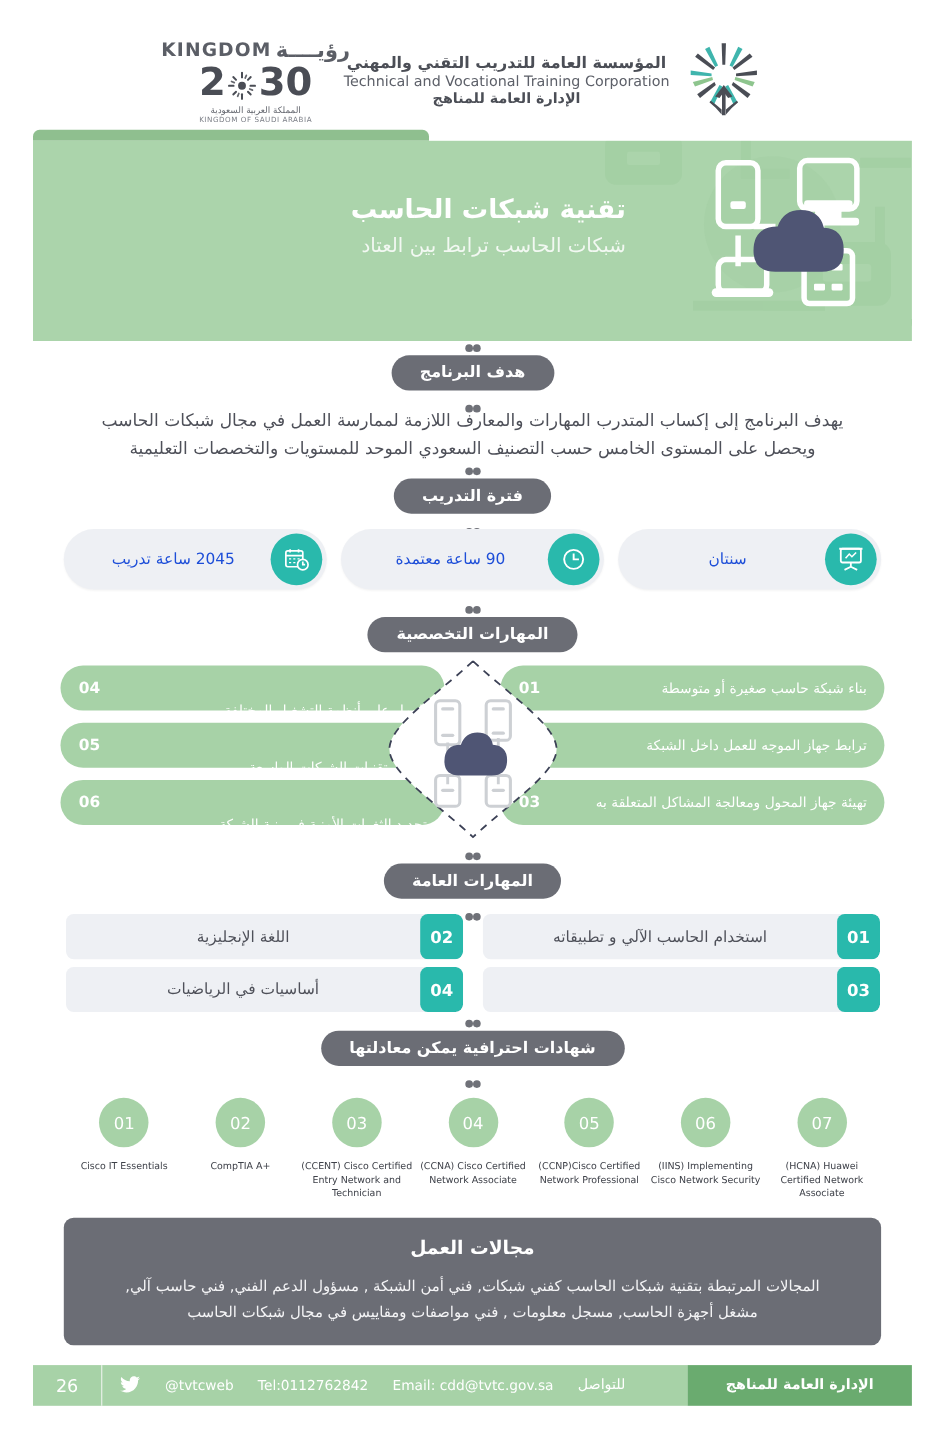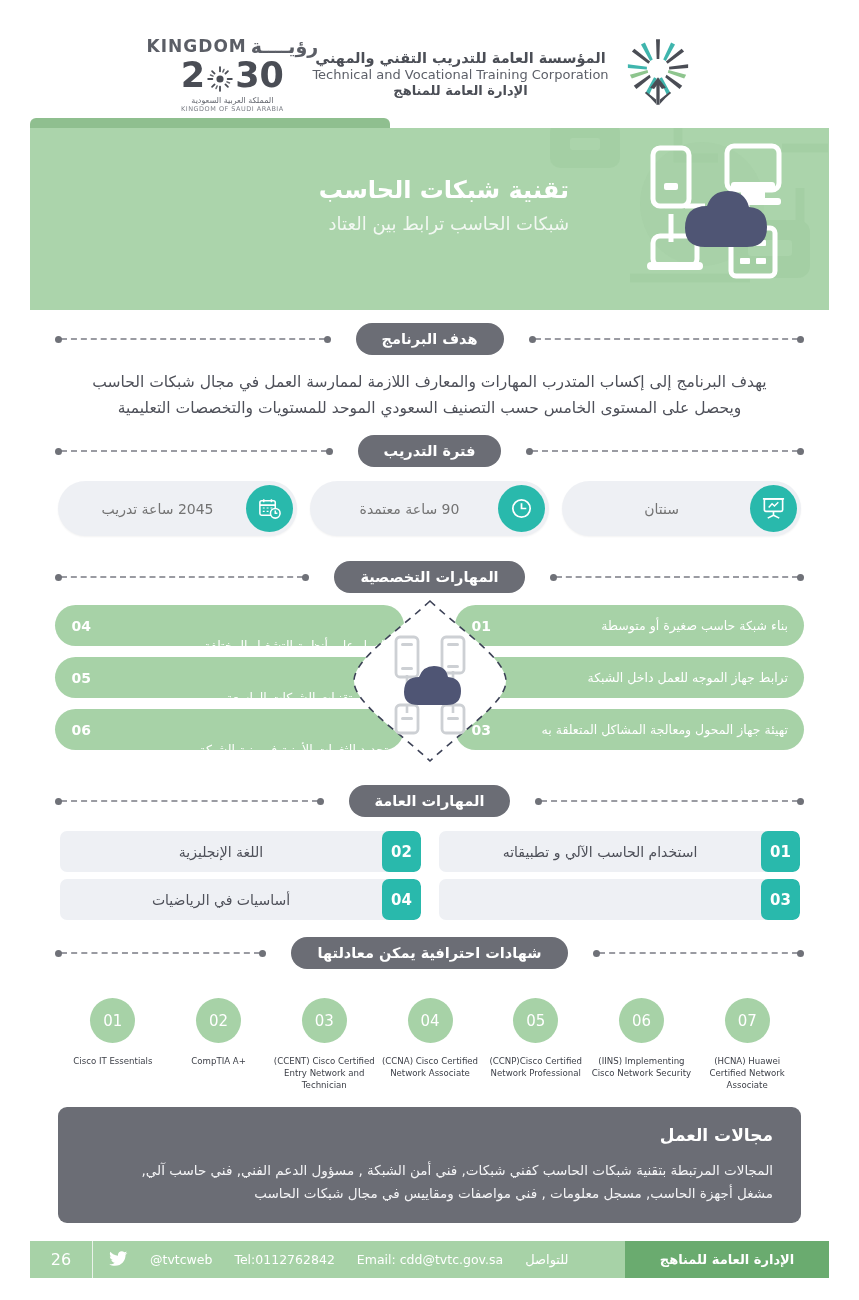--- a/index.html
+++ b/index.html
@@ -63,21 +63,21 @@
   .banner-title-wrap {
     position: absolute; right: 260px; top: 48px; text-align: right; direction: rtl;
   }
   .banner-title { font-size: 24px; font-weight: 700; color: #ffffff; letter-spacing: 0; }
   .banner-sub { font-size: 18px; color: #f2f8f2; margin-top: 9px; }
   .banner-illo { position: absolute; right: 26px; top: 8px; width: 180px; height: 150px; }
 
   
   .pill-row {
     position: absolute; left: 55px; width: 749px; height: 34px;
-    display: flex; align-items: center; justify-content: center; gap: 11px;
+    display: flex; align-items: center; justify-content: center; gap: 11px; flex-direction: column;
   }
   .dashline { flex: 1; position: relative; height: 10px; }
   .dashline::before {
     content: ""; position: absolute; top: 4px; left: 6px; right: 6px;
     border-top: 2px dashed #9a9ba2;
   }
   .dashline .dot {
     position: absolute; top: 1.5px; width: 7px; height: 7px;
     border-radius: 50%; background: #6f7178;
   }
@@ -102,21 +102,21 @@
   .dur-card {
     flex: 1; background: #eef0f4; border-radius: 28px; position: relative;
     display: flex; align-items: center; justify-content: center;
     box-shadow: 0 1px 2px rgba(0,0,0,.05);
   }
   .dur-ico {
     position: absolute; right: 4px; top: 4px; width: 47px; height: 47px;
     border-radius: 50%; background: #29b9ac;
     display: flex; align-items: center; justify-content: center;
   }
-  .dur-label { font-size: 14px; color: #737373; direction: rtl; padding-right: 40px; }
+  .dur-label { font-size: 14px; color: #1d4ed8; direction: rtl; padding-right: 40px; }
 
   
   .spec-wrap { position: absolute; left: 55px; top: 605px; width: 749px; height: 155px; }
   .spec-col { position: absolute; top: 0; width: 349px; }
   .spec-col.right { right: 0; }
   .spec-col.left { left: 0; }
   .spec-bar {
     height: 41px; background: #a7d2a7; border-radius: 21px; margin-bottom: 11px;
     display: flex; align-items: center; color: #ffffff; font-size: 12.5px;
     direction: rtl; padding: 0 16px; gap: 10px;
@@ -152,21 +152,21 @@
     width: 45px; height: 45px; border-radius: 50%; background: #a7d2a7;
     color: #fff; font-size: 15px; font-weight: 400; margin: 0 auto 12px;
     display: flex; align-items: center; justify-content: center;
   }
   .cert-label { font-size: 8.6px; color: #3e4149; line-height: 1.42; padding: 0 2px; direction: ltr; }
 
   
   .work {
     position: absolute; left: 58px; top: 1107px; width: 743px; height: 116px;
     background: #6b6d75; border-radius: 9px; color: #fff;
-    text-align: right; direction: rtl; padding: 18px 28px 0;
+    text-align: center; direction: rtl; padding: 18px 28px 0;
   }
   .work-title { font-size: 17px; font-weight: 700; margin-bottom: 14px; }
   .work-body { font-size: 13.5px; line-height: 1.7; color: #f4f4f6; }
 
   
   .footer { position: absolute; left: 30px; bottom: 22px; width: 799px; height: 37px; display: flex; direction: ltr; }
   .f-page {
     width: 62px; background: #a7d2a7; color: #fff; font-size: 16px;
     display: flex; align-items: center; justify-content: center;
   }

